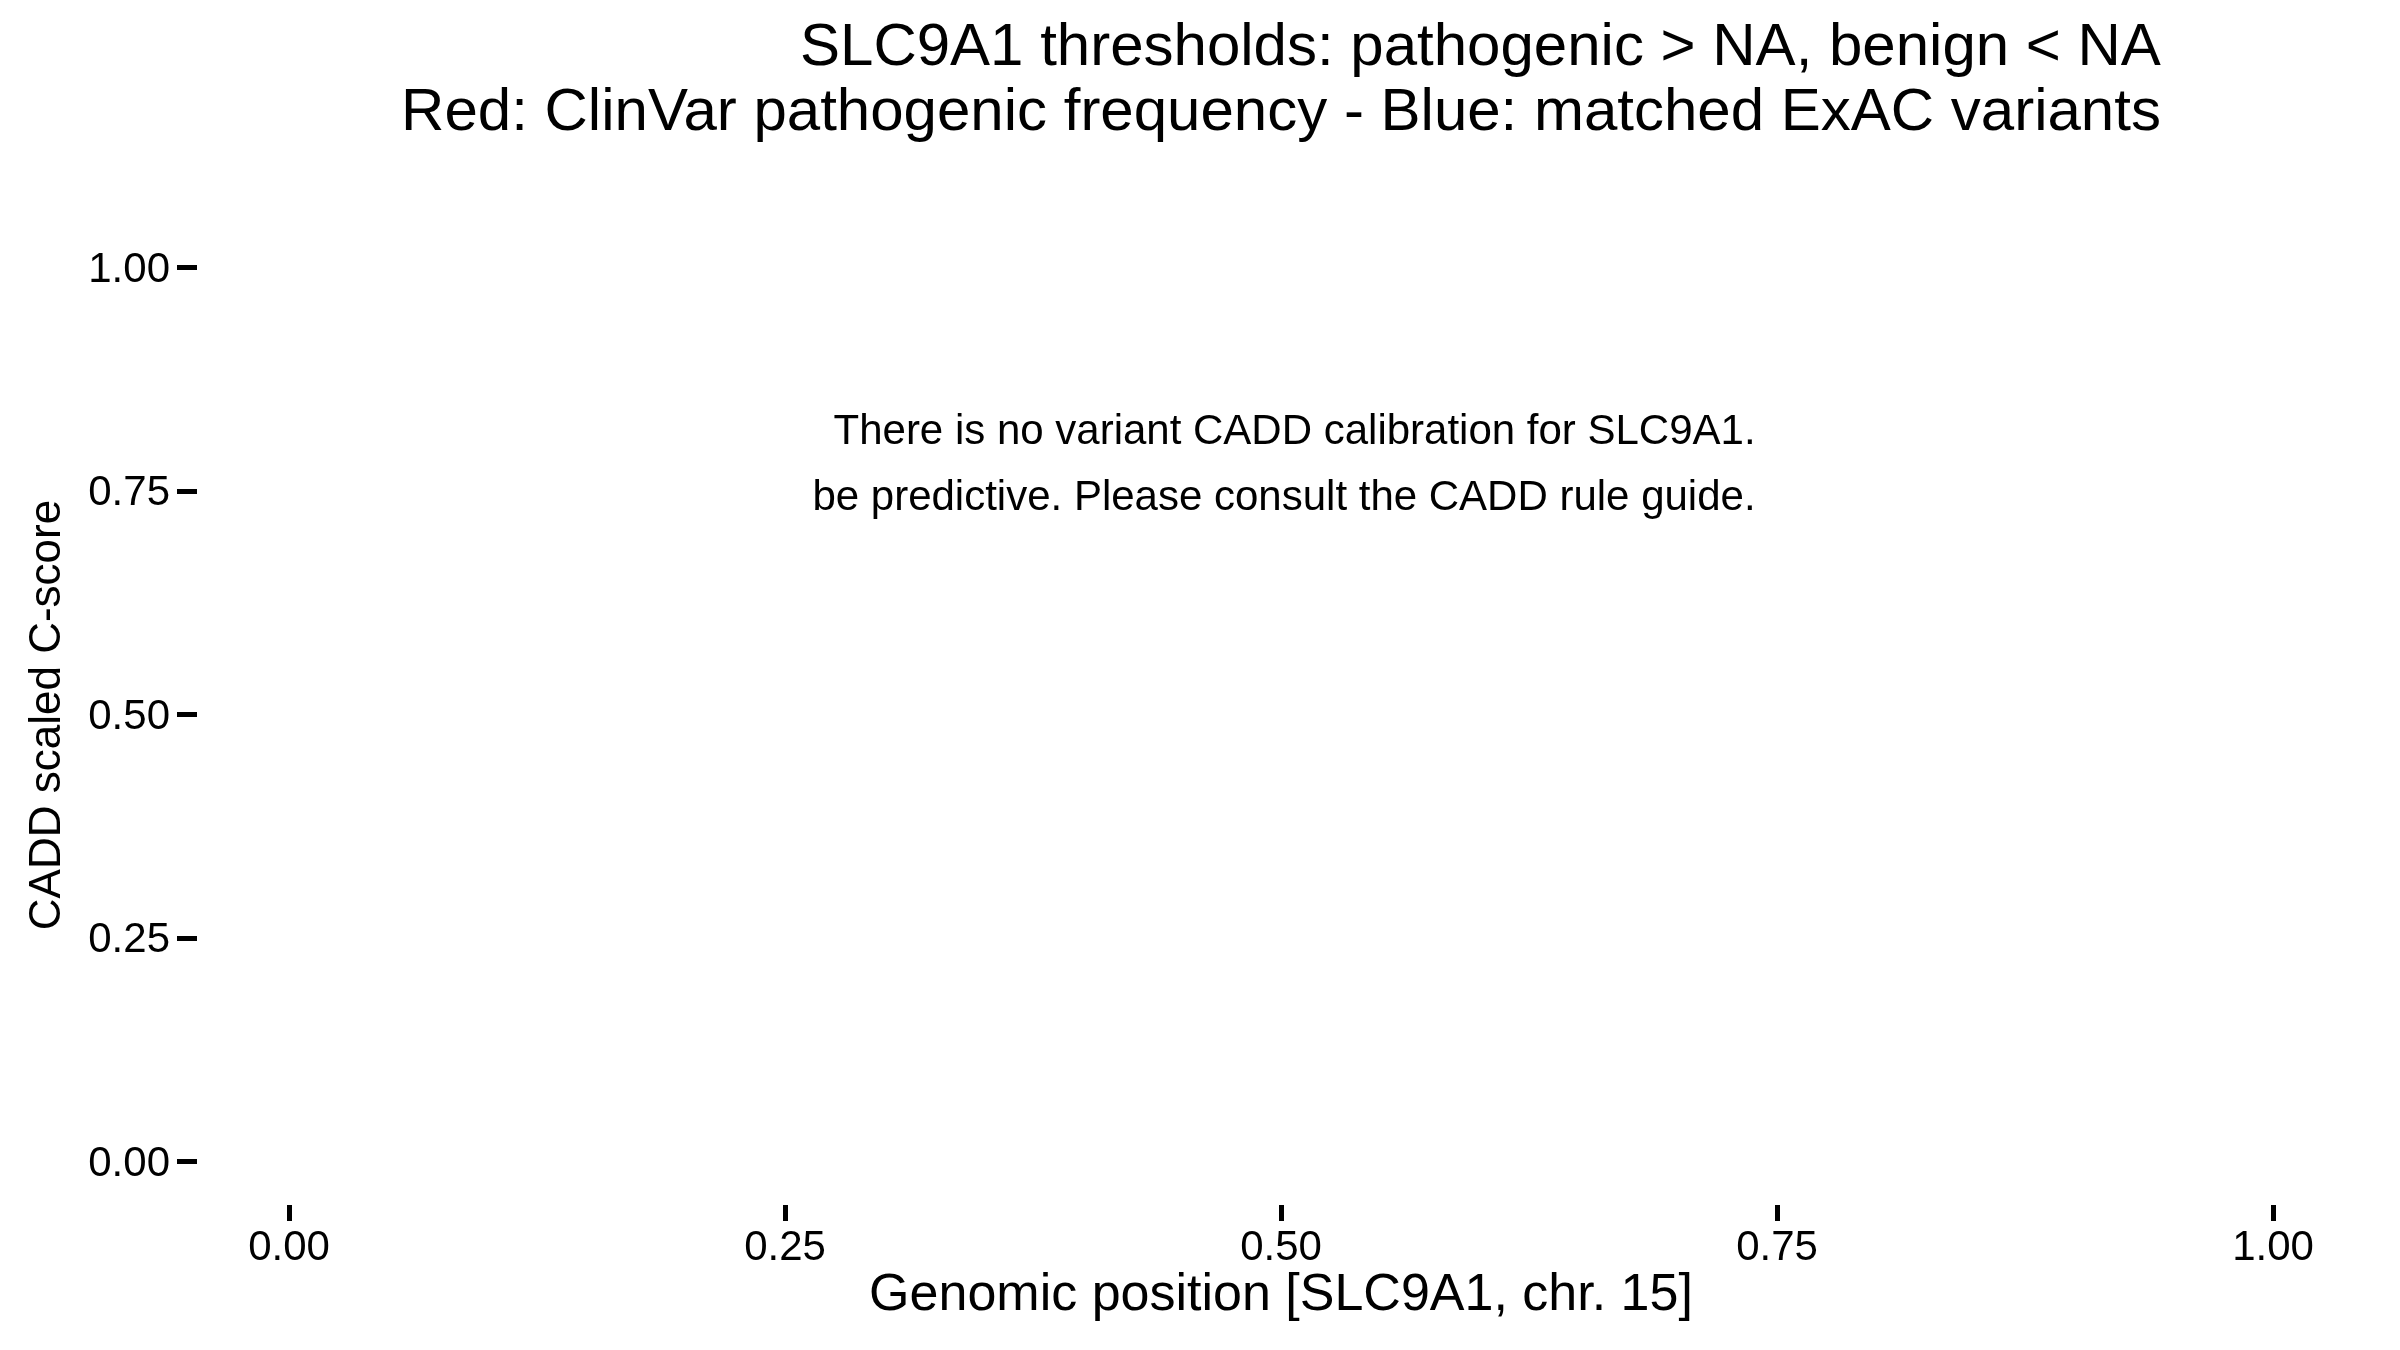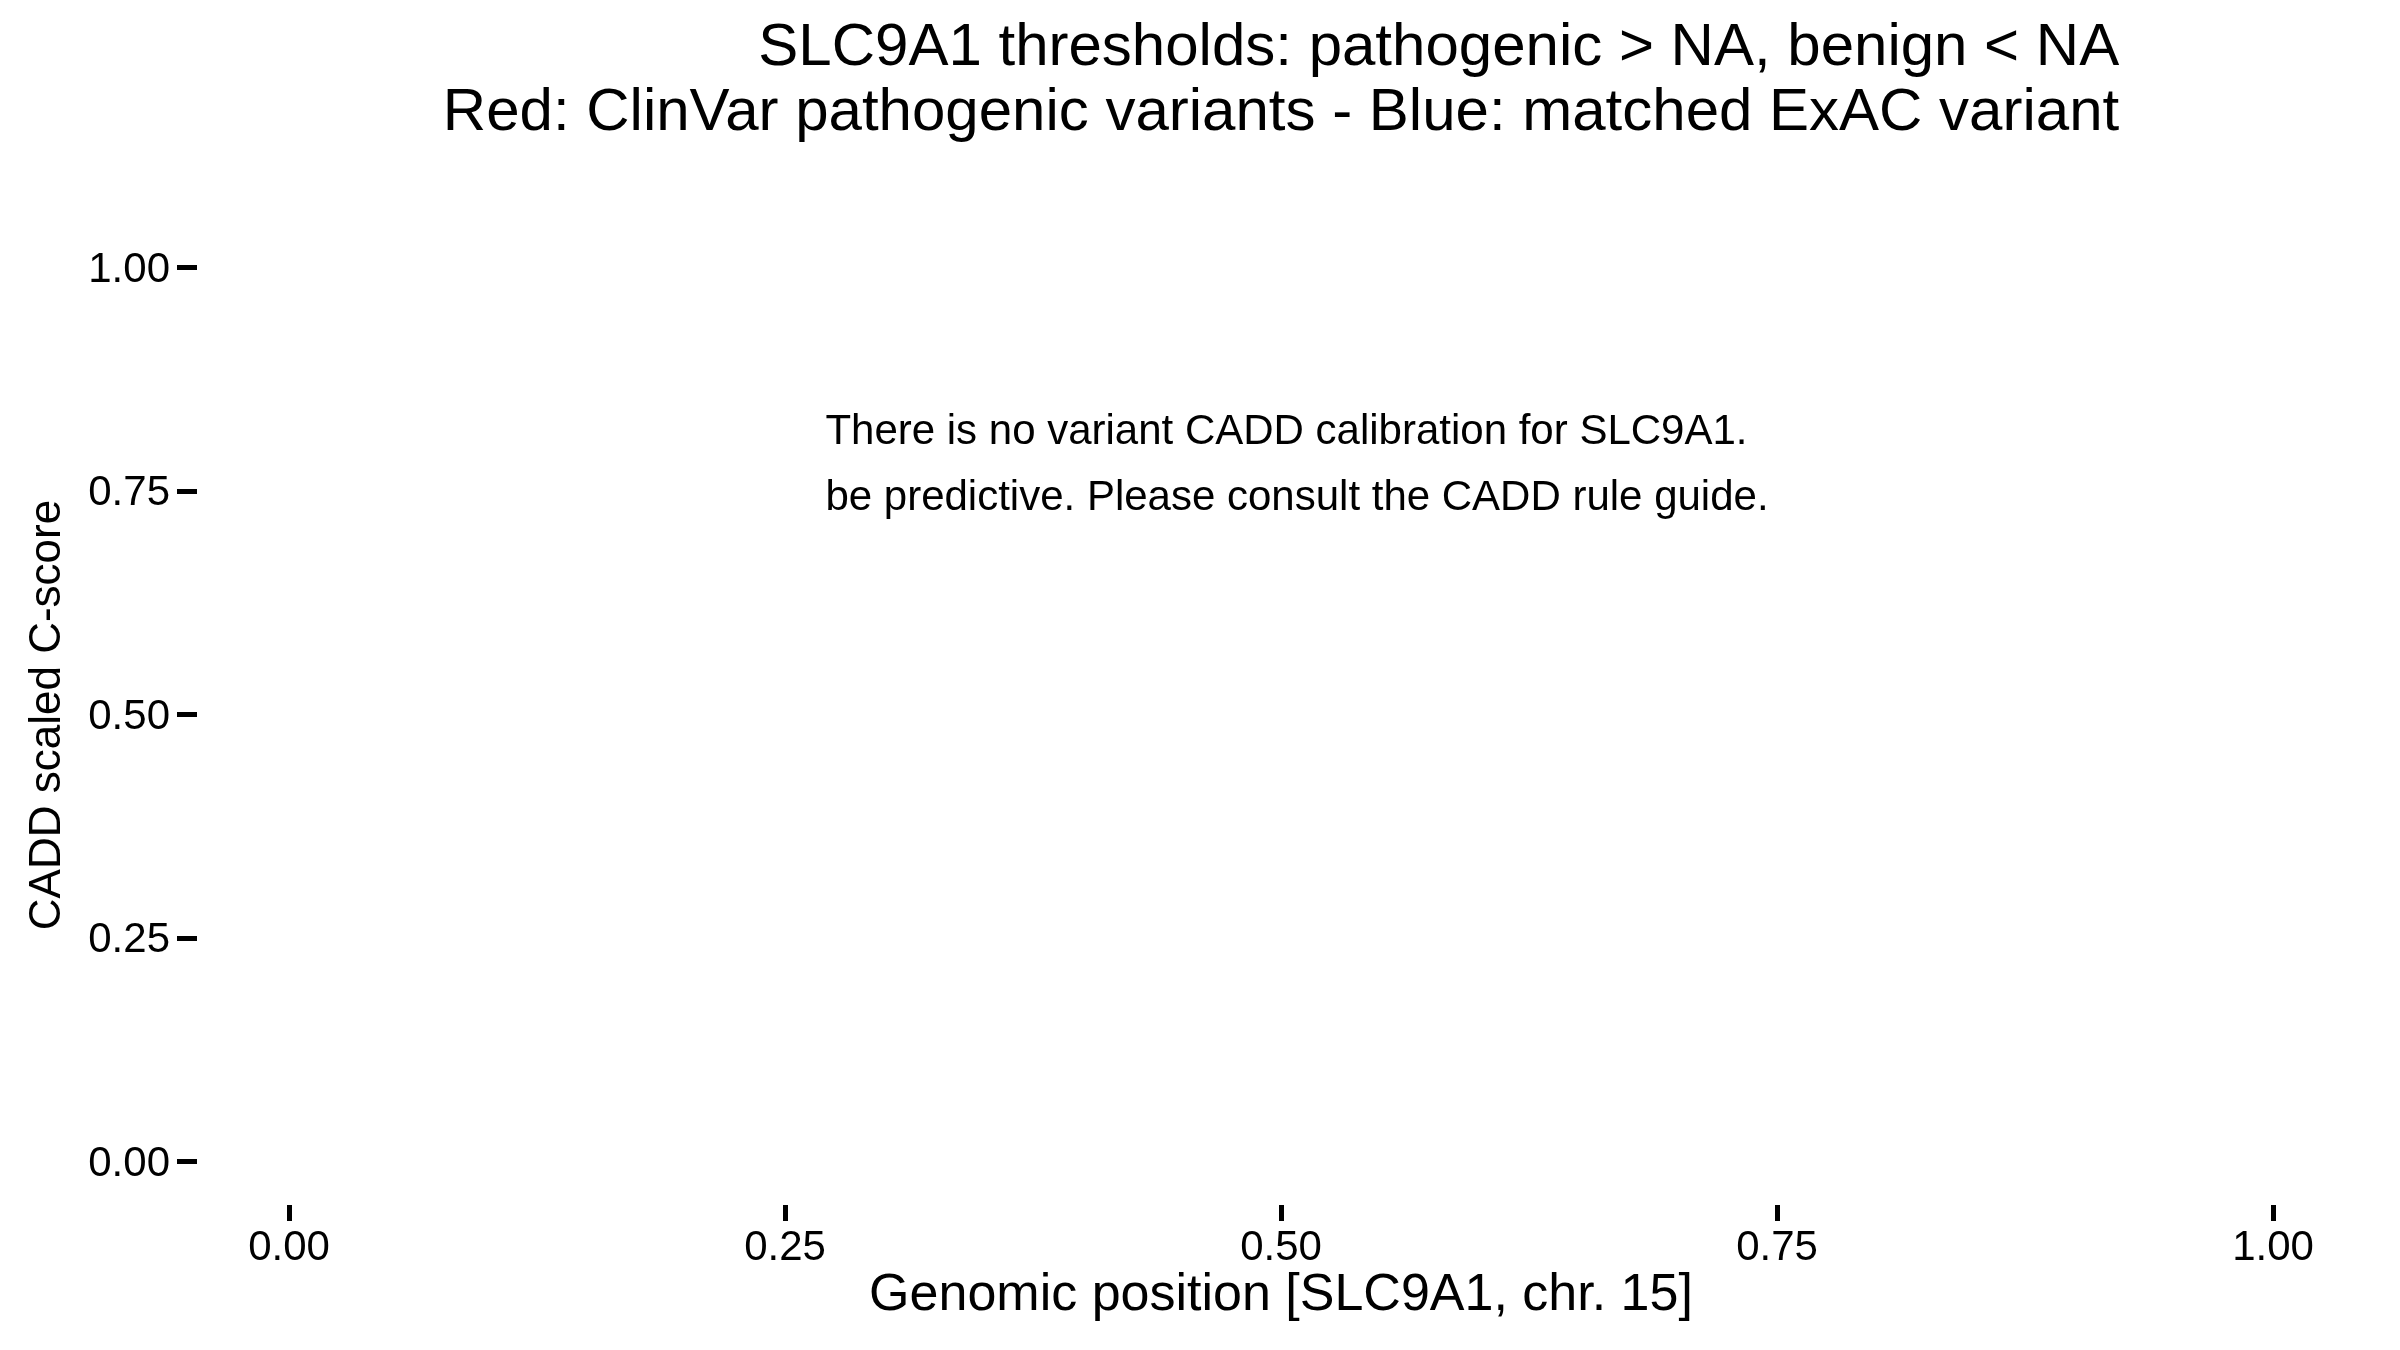--- a/index.html
+++ b/index.html
@@ -80,36 +80,35 @@
     width: 5px;
     height: 16px;
     background: #000000;
   }
   
   .panel-annotation {
     position: absolute;
     left: 1284px;
     top: 397px;
     transform: translateX(-50%);
-    text-align: left;
+    text-align: right;
     font-size: 42px;
     line-height: 66px;
     white-space: nowrap;
     color: #000000;
-    margin-left: 13px;
   }
 </style>
 </head>
 <body>
 
 <div id="canvas">
 
   <div class="plot-title">
     <div>SLC9A1 thresholds: pathogenic &gt; NA, benign &lt; NA</div>
-    <div>Red: ClinVar pathogenic variants - Blue: matched ExAC variant</div>
+    <div>Red: ClinVar pathogenic frequency - Blue: matched ExAC variants</div>
   </div>
 
   <div class="y-axis-title">CADD scaled C-score</div>
 
   <div class="y-tick-mark" style="top:265px;"></div>
   <div class="y-tick-mark" style="top:489px;"></div>
   <div class="y-tick-mark" style="top:712px;"></div>
   <div class="y-tick-mark" style="top:936px;"></div>
   <div class="y-tick-mark" style="top:1159px;"></div>
 

